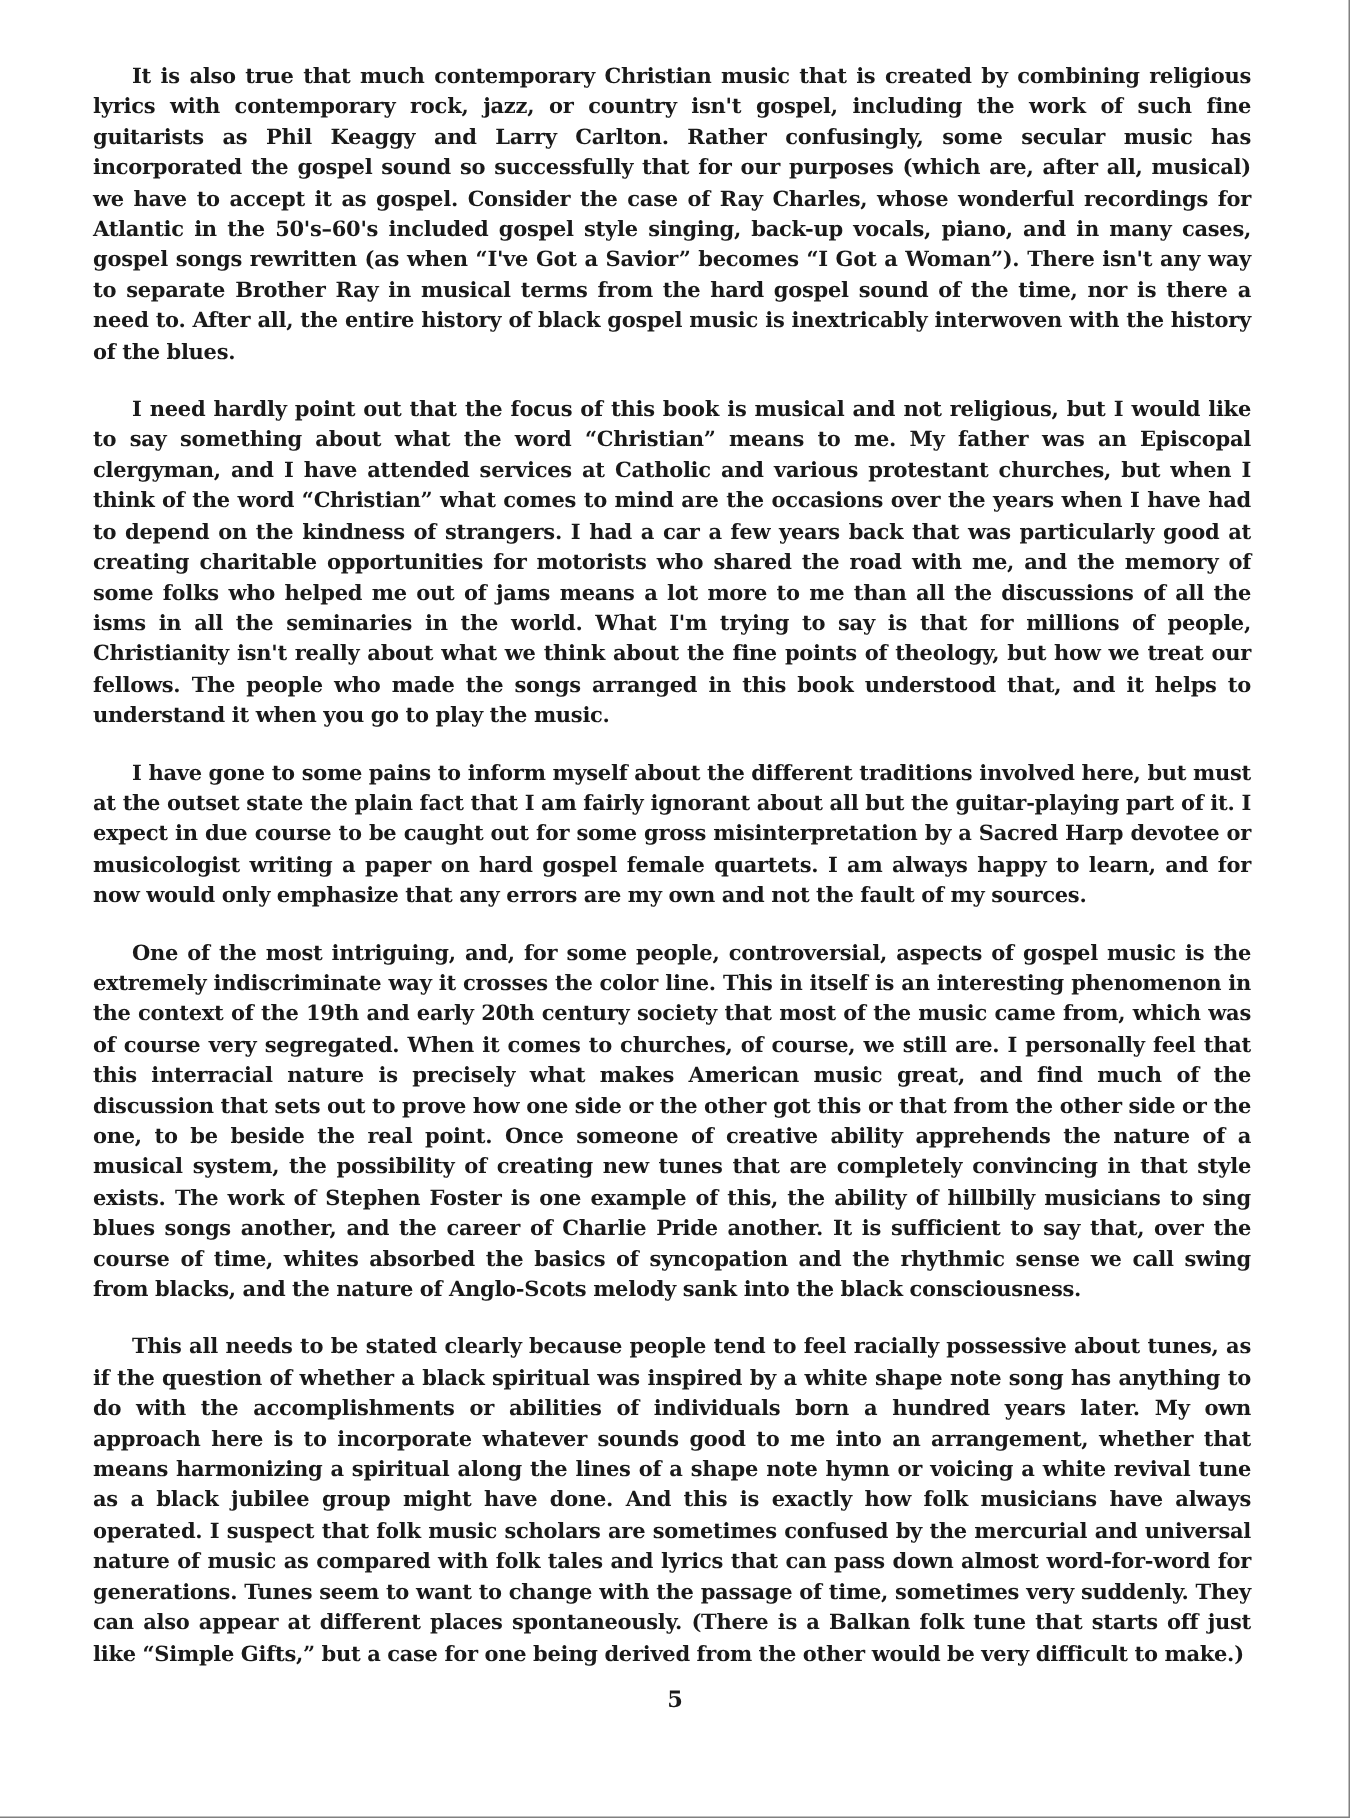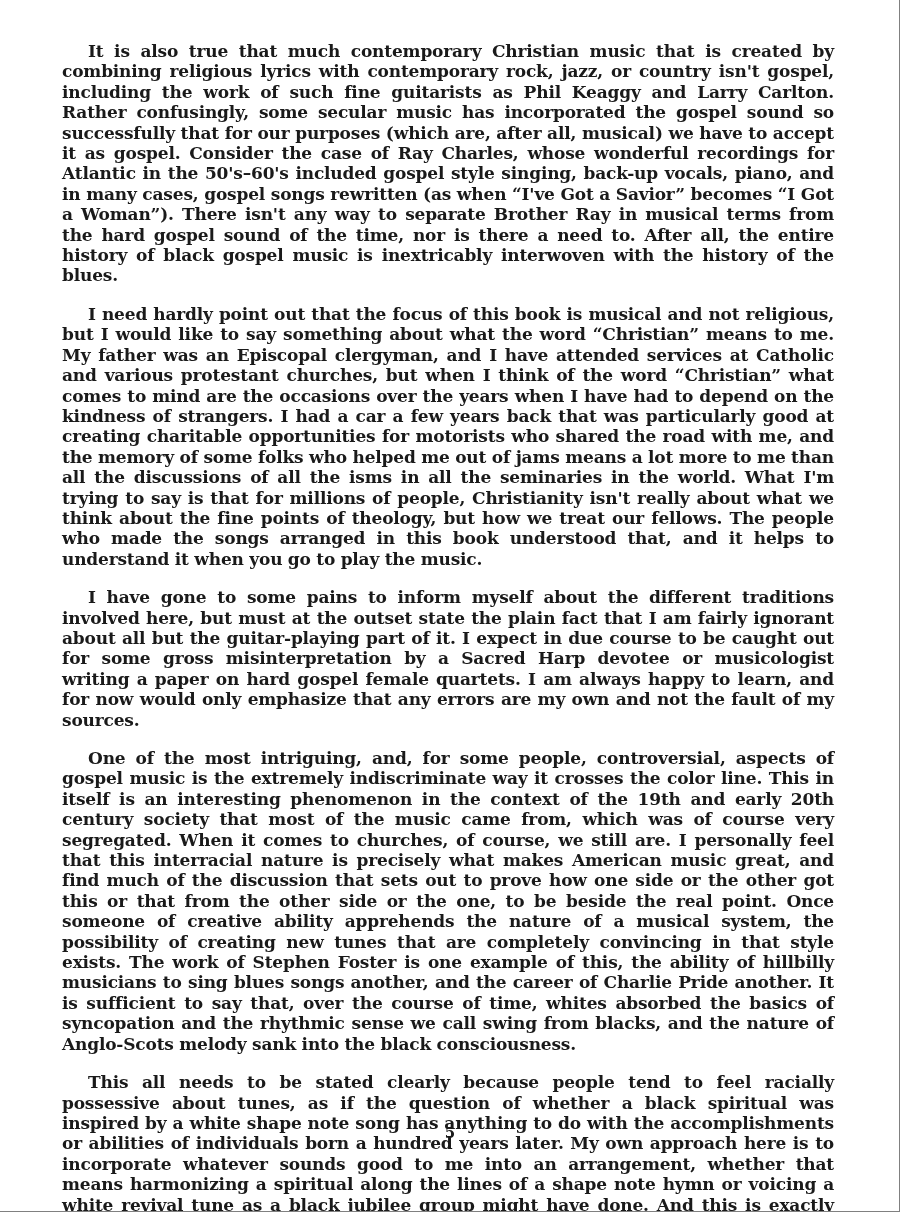--- a/index.html
+++ b/index.html
@@ -20,21 +20,21 @@
   }
   .content {
     position: absolute;
     left: 62px;
     top: 41px;
     width: 772px;
   }
   p.para {
     margin: 0 0 18px 0;
     font-family: "DejaVu Serif", "Liberation Serif", serif;
-    font-size: 17px;
+    font-size: 14px;
     line-height: 20.4px;
     color: #1a1a1a;
     text-align: justify;
     text-indent: 26px;
     letter-spacing: -0.18px;
     word-spacing: -0.2px;
     font-weight: 600;
     -webkit-font-smoothing: none;
   }
   p.para:last-of-type {

